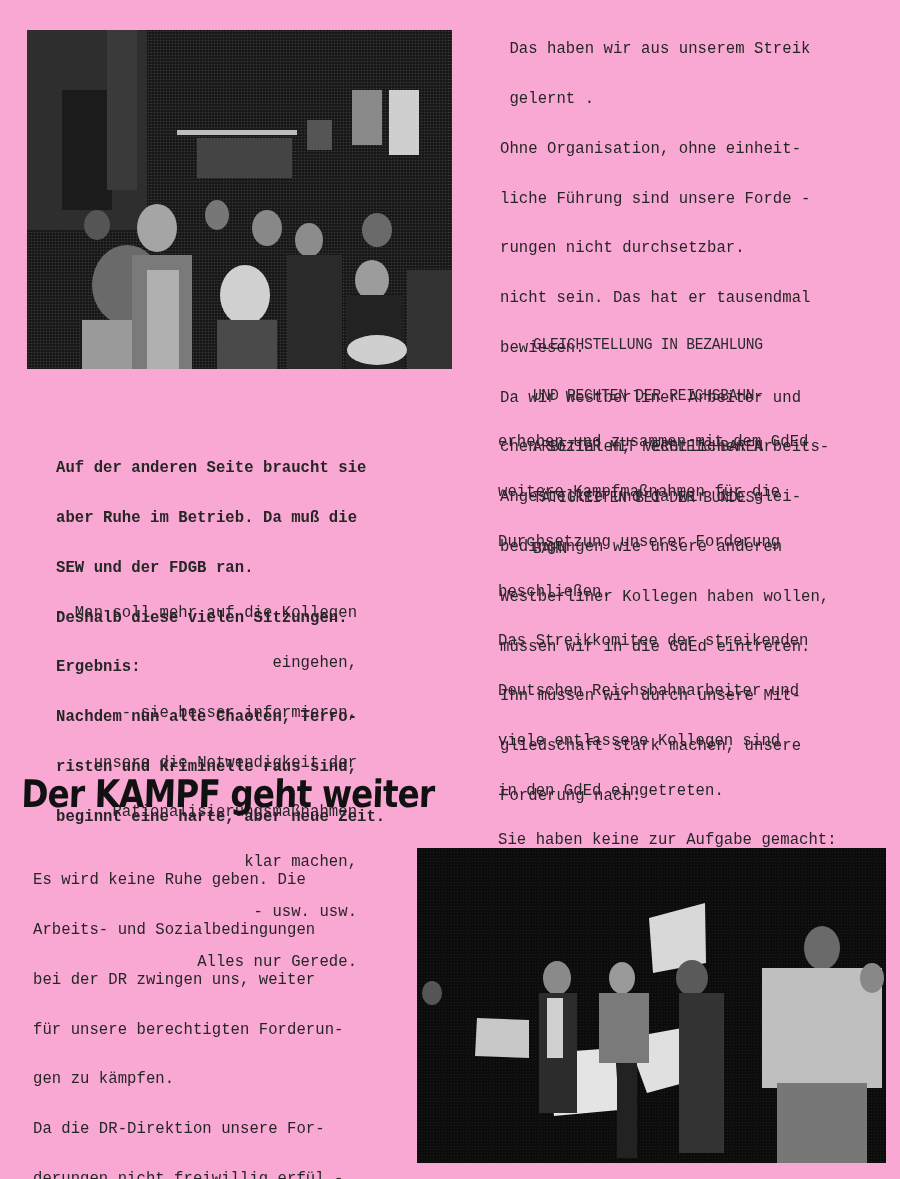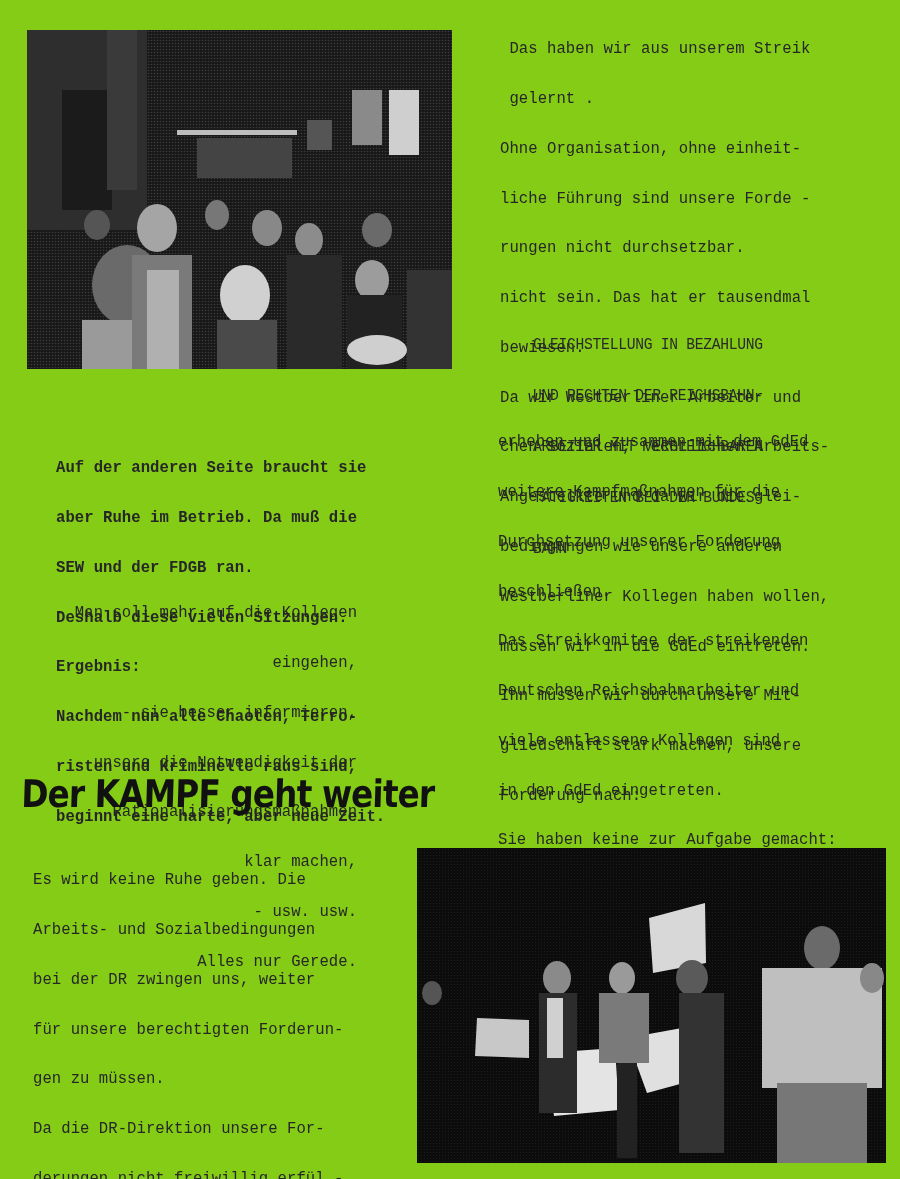--- a/index.html
+++ b/index.html
@@ -1,17 +1,17 @@
 <!DOCTYPE html>
 <html><head>
 <meta charset="utf-8">
 <style>
   html, body { margin: 0; padding: 0; background: #ffffff; }
   body { width: 900px; height: 1179px; position: relative; overflow: hidden; }
-  .page { position: absolute; inset: 0; background: #84cc16; }
+  .page { position: absolute; inset: 0; background: #f9a8d4; }
   .tw {
     font-family: "Liberation Mono", "DejaVu Sans Mono", monospace;
     font-size: 15.6px;
     line-height: 16.6px;
     color: #262626;
     white-space: pre;
     letter-spacing: 0.05px;
     position: absolute;
   }
   .tw .ln { display: block; }
@@ -148,21 +148,21 @@
     <span class="ln">Alles nur Gerede.</span>
   </div>
 
   <div class="headline">Der KAMPF geht weiter</div>
 
   <div class="tw" style="left:33px;top:839px;">
     <span class="ln">Es wird keine Ruhe geben. Die</span>
     <span class="ln">Arbeits- und Sozialbedingungen</span>
     <span class="ln">bei der DR zwingen uns, weiter</span>
     <span class="ln">für unsere berechtigten Forderun-</span>
-    <span class="ln">gen zu müssen.</span>
+    <span class="ln">gen zu kämpfen.</span>
     <span class="ln">Da die DR-Direktion unsere For-</span>
     <span class="ln">derungen nicht freiwillig erfül -</span>
     
     
     
   </div>
 
   <div class="photo" style="left:417px;top:848px;width:469px;height:315px;">
     <svg viewBox="0 0 469 315" preserveAspectRatio="none">
       <defs>

